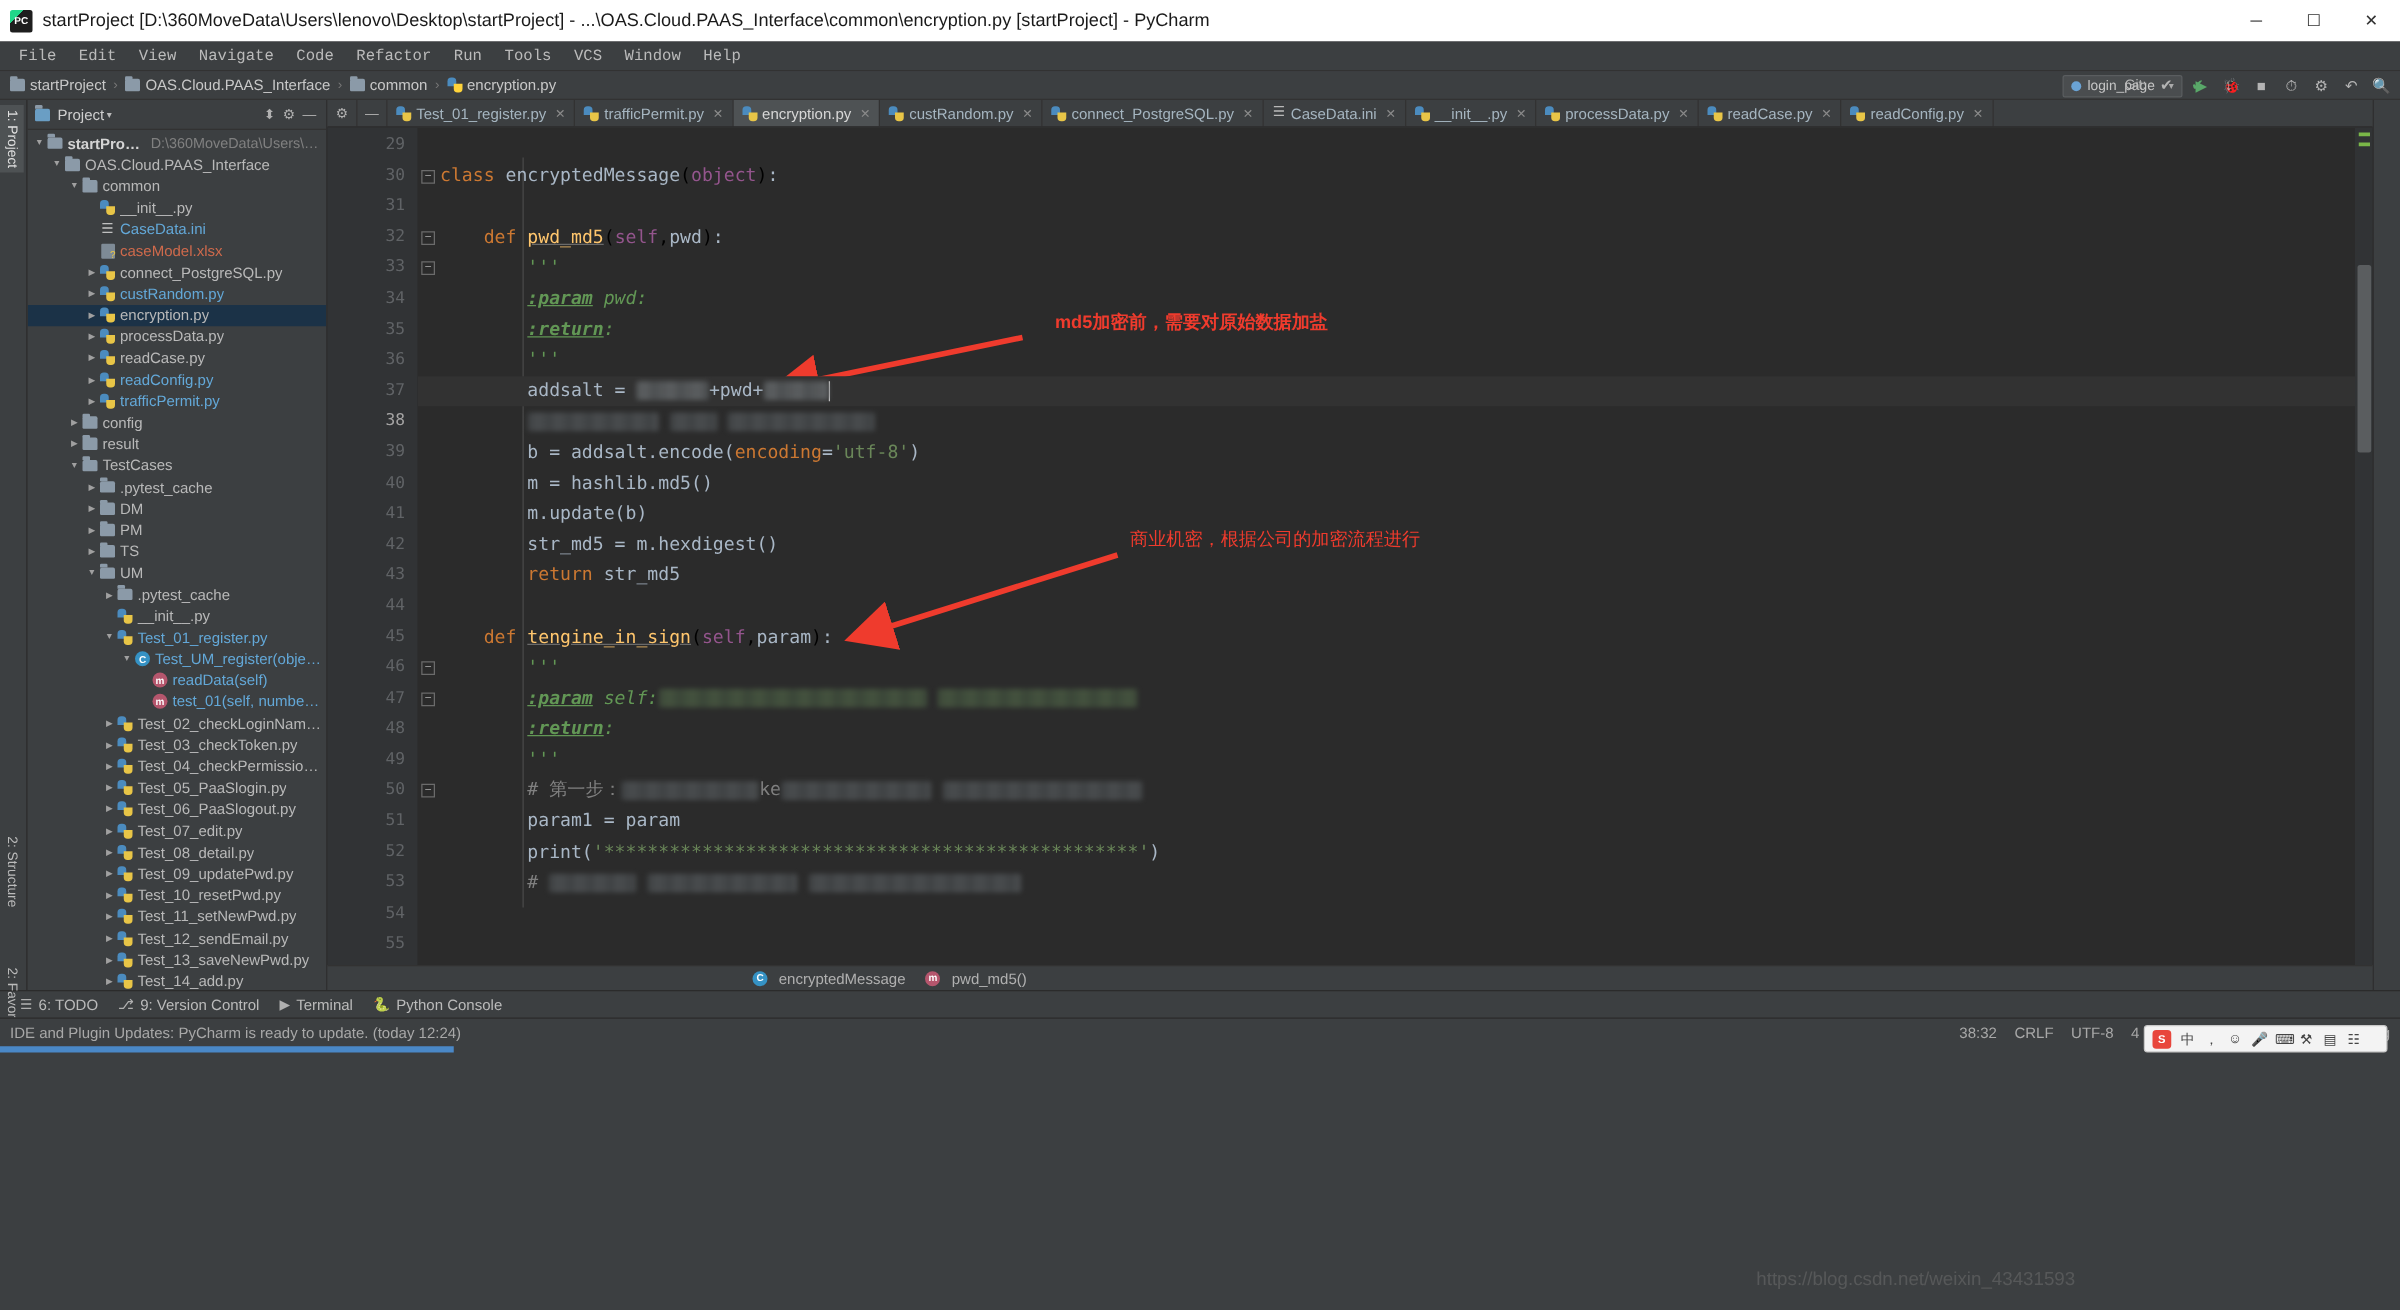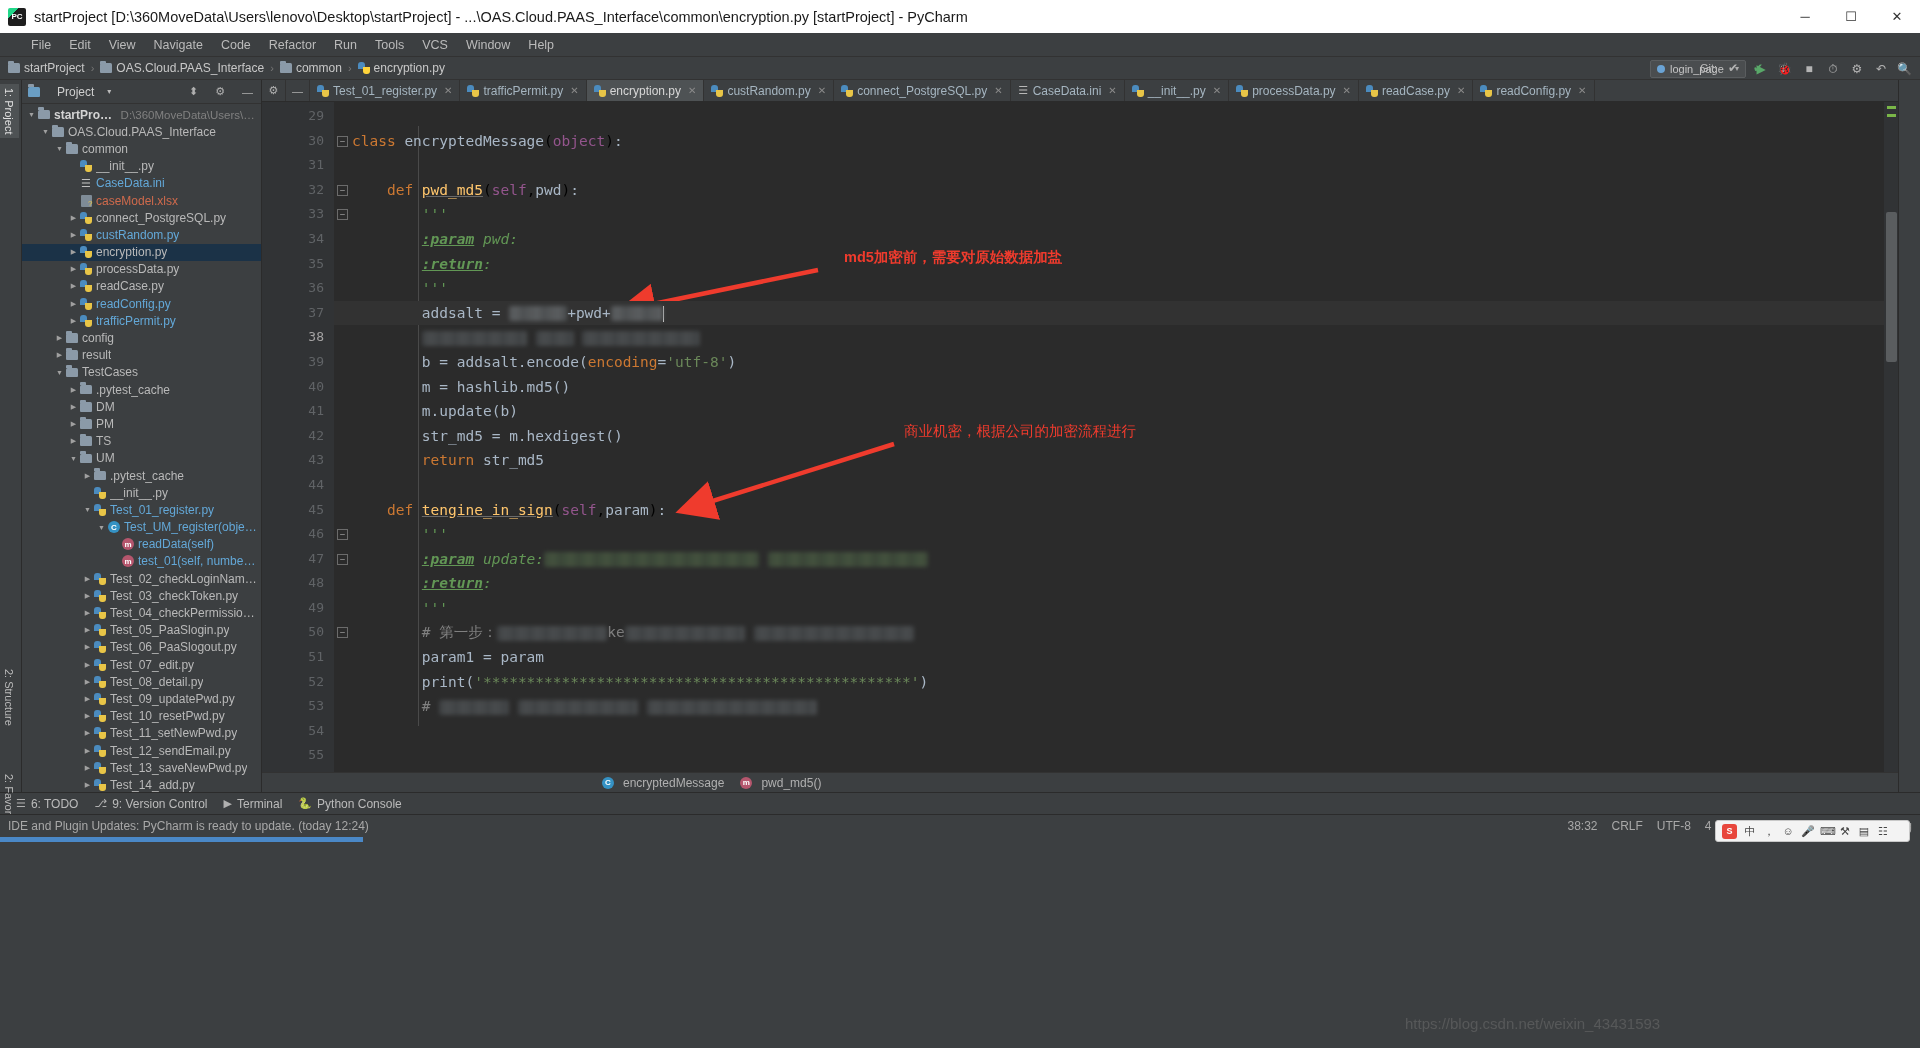--- a/index.html
+++ b/index.html
@@ -25,21 +25,21 @@
   .title-text { font-size: 14.5px; color: #1a1a1a; white-space: nowrap; }
   .win-ctrls { position: absolute; right: 0; top: 0; height: 33px; display: flex; }
   .win-btn {
     width: 46px; height: 33px; display: flex; align-items: center; justify-content: center;
     color: #333; font-size: 13px;
   }
 
   
   .menubar {
     height: 24px; background: #3c3f41; display: flex; align-items: center;
-    padding-left: 22px; border-bottom: 1px solid #323232;
+    padding-left: 6px; border-bottom: 1px solid #323232; font-family: Liberation Mono, monospace;
   }
   .menu-item {
     font-size: 12.5px; color: #bbbbbb; padding: 2px 9px; white-space: nowrap;
   }
 
   
   .crumbbar {
     height: 23px; background: #3c3f41; display: flex; align-items: center;
     padding-left: 8px; position: relative; border-bottom: 1px solid #323232;
   }
@@ -84,21 +84,21 @@
     white-space: nowrap; padding: 4px 4px;
   }
   .rail-tab.sel { background:#4e5254; color:#e0e0e0; }
 
   
   .proj {
     width: 240px; background: #3c3f41; display: flex; flex-direction: column;
     border-right: 1px solid #2b2b2b; flex-shrink: 0;
   }
   .proj-head {
-    height: 24px; display: flex; align-items: center; padding: 0 6px; gap: 13px;
+    height: 24px; display: flex; align-items: center; padding: 0 6px; gap: 2px;
     border-bottom: 1px solid #323232;
   }
   .proj-head .label { font-size: 12px; color: #cfcfcf; }
   .proj-head .caret { font-size: 8px; color: #bbb; }
   .proj-head .spacer { flex: 1; }
   .proj-head .mini { font-size: 11px; color: #b0b0b0; padding: 0 2px; }
   .tree { flex: 1; overflow: hidden; padding-top: 2px; font-size: 12px; }
   .row {
     height: 17.2px; display: flex; align-items: center; white-space: nowrap;
     color: #b9b9b9; padding-right: 4px;
@@ -761,21 +761,21 @@
             <div class="cline cur">        <span class="txt">addsalt = </span><span class="blurbox " style="width:58px;height:15px;"></span><span class="txt">+pwd+</span><span class="blurbox " style="width:52px;height:15px;"></span><span class="caret-bar"></span></div>
             <div class="cline">        <span class="blurbox dark" style="width:105px;height:15px;"></span> <span class="blurbox dark" style="width:38px;height:15px;"></span> <span class="blurbox dark" style="width:118px;height:15px;"></span></div>
             <div class="cline">        <span class="txt">b = addsalt.encode(</span><span class="arg">encoding</span><span class="txt">=</span><span class="str">'utf-8'</span><span class="txt">)</span></div>
             <div class="cline">        <span class="txt">m = hashlib.md5()</span></div>
             <div class="cline">        <span class="txt">m.update(b)</span></div>
             <div class="cline">        <span class="txt">str_md5 = m.hexdigest()</span></div>
             <div class="cline">        <span class="kw">return</span> <span class="txt">str_md5</span></div>
             <div class="cline"></div>
             <div class="cline">    <span class="kw">def</span> <span class="fn">tengine_in_sign</span>(<span class="slf">self</span>,<span class="par">param</span>)<span class="txt">:</span></div>
             <div class="cline">        <span class="doc">'''</span></div>
-            <div class="cline">        <span class="doct">:param</span> <span class="doc">update:</span><span class="blurbox green" style="width:215px;height:15px;"></span> <span class="blurbox green" style="width:160px;height:15px;"></span></div>
+            <div class="cline">        <span class="doct">:param</span> <span class="doc">self:</span><span class="blurbox green" style="width:215px;height:15px;"></span> <span class="blurbox green" style="width:160px;height:15px;"></span></div>
             <div class="cline">        <span class="doct">:return</span><span class="doc">:</span></div>
             <div class="cline">        <span class="doc">'''</span></div>
             <div class="cline">        <span class="cmt"># 第一步：</span><span class="blurbox dark" style="width:110px;height:15px;"></span><span class="cmt">ke</span><span class="blurbox dark" style="width:120px;height:15px;"></span> <span class="blurbox dark" style="width:160px;height:15px;"></span></div>
             <div class="cline">        <span class="txt">param1 = param</span></div>
             <div class="cline">        <span class="txt">print(</span><span class="str">'*************************************************'</span><span class="txt">)</span></div>
             <div class="cline">        <span class="cmt">#</span> <span class="blurbox dark" style="width:70px;height:15px;"></span> <span class="blurbox dark" style="width:120px;height:15px;"></span> <span class="blurbox dark" style="width:170px;height:15px;"></span></div>
             <div class="cline">         </div>
           </div>
 
         <div class="rightbar">

